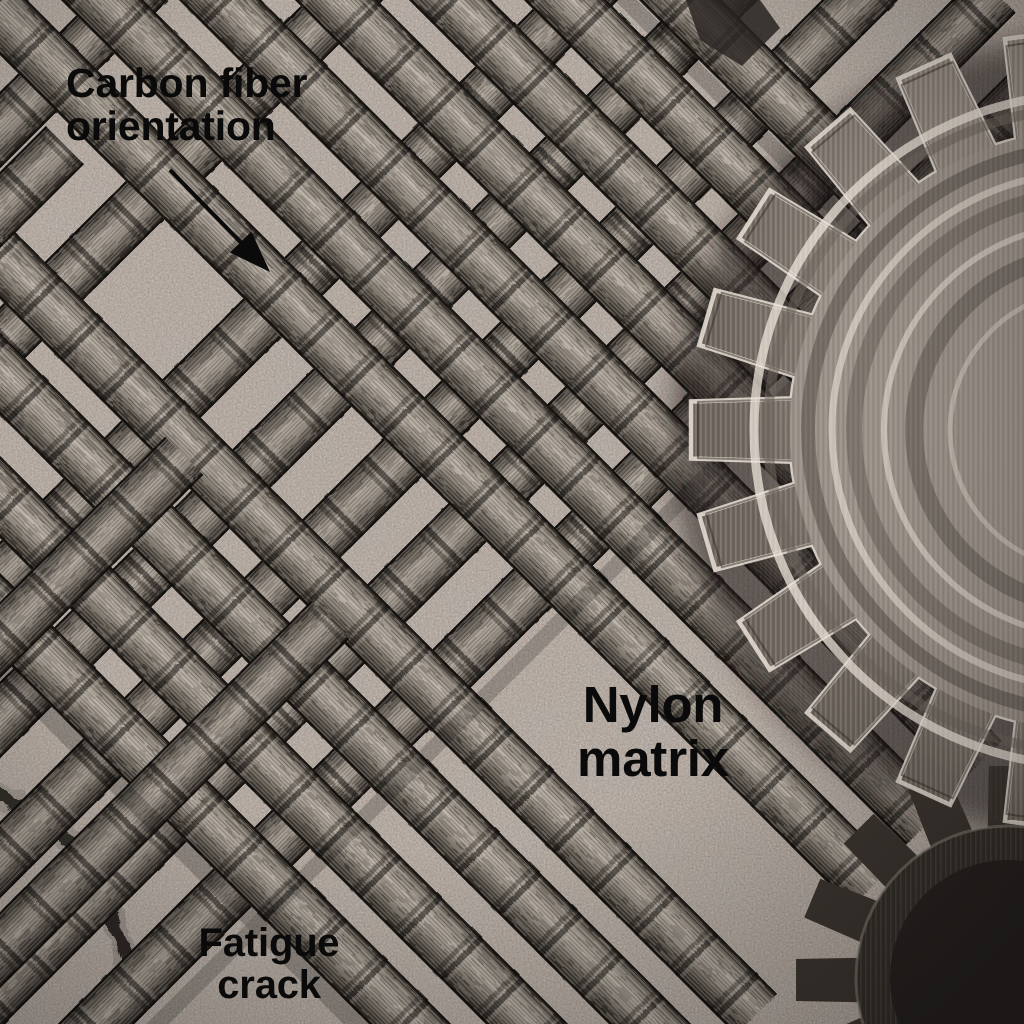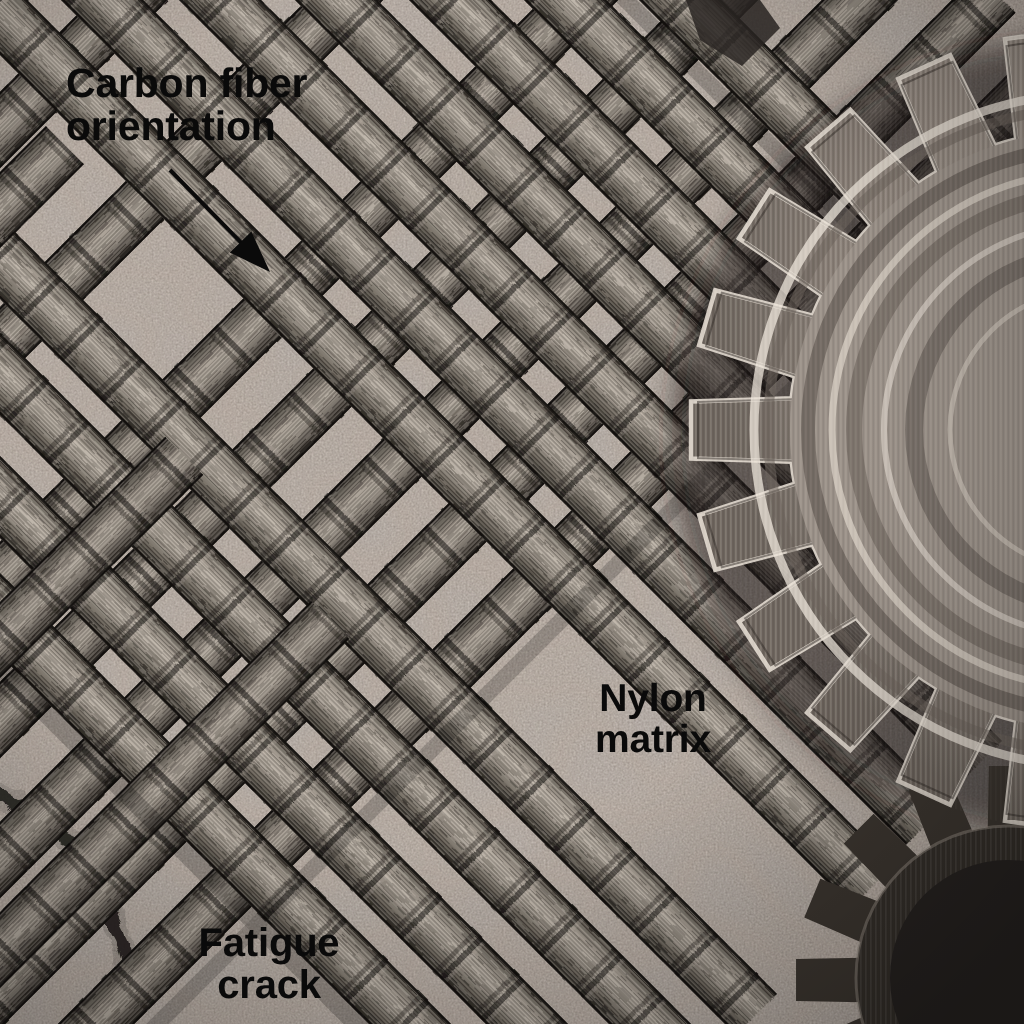--- a/index.html
+++ b/index.html
@@ -341,19 +341,19 @@
   <svg class="layer" id="layer-arrow" viewBox="0 0 1024 1024" preserveAspectRatio="none">
     <g>
       <line id="arrow-shaft" x1="170" y1="170" x2="244.79742920666192" y2="246.29337779079515" stroke="#0a0a0a" stroke-width="4" stroke-linecap="butt"></line>
       <polygon id="arrow-head" points="270,272 229.8859081539369,252.51001191981854 251.30809332827425,231.50786959203683" fill="#0a0a0a"></polygon>
     </g>
   </svg>
 
   <div class="annot" id="lbl-fiber" style="left: 66px; top: 62px; font-size: 41px; color: rgb(10, 10, 10); text-align: left;">Carbon fiber
 orientation</div>
 
-  <div class="annot" id="lbl-nylon" style="left: 563px; top: 678px; font-size: 39px; color: rgb(10, 10, 10); ">Nylon
+  <div class="annot" id="lbl-nylon" style="left: 563px; top: 678px; font-size: 51px; color: rgb(10, 10, 10); ">Nylon
 matrix</div>
 
   <div class="annot" id="lbl-crack" style="left: 176px; top: 890px; font-size: 40px; color: rgb(10, 10, 10); text-align: center; margin-top: 32px;">Fatigue
 crack</div>
 
 </div>
 
 </body></html>

